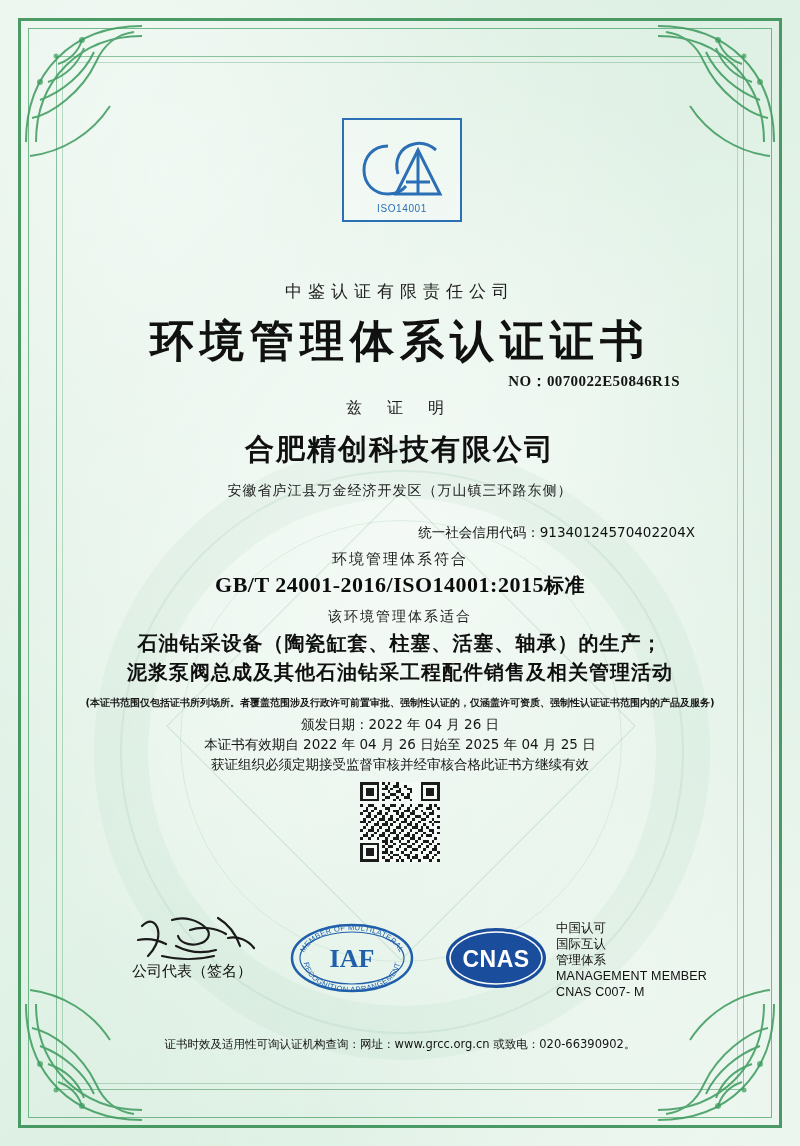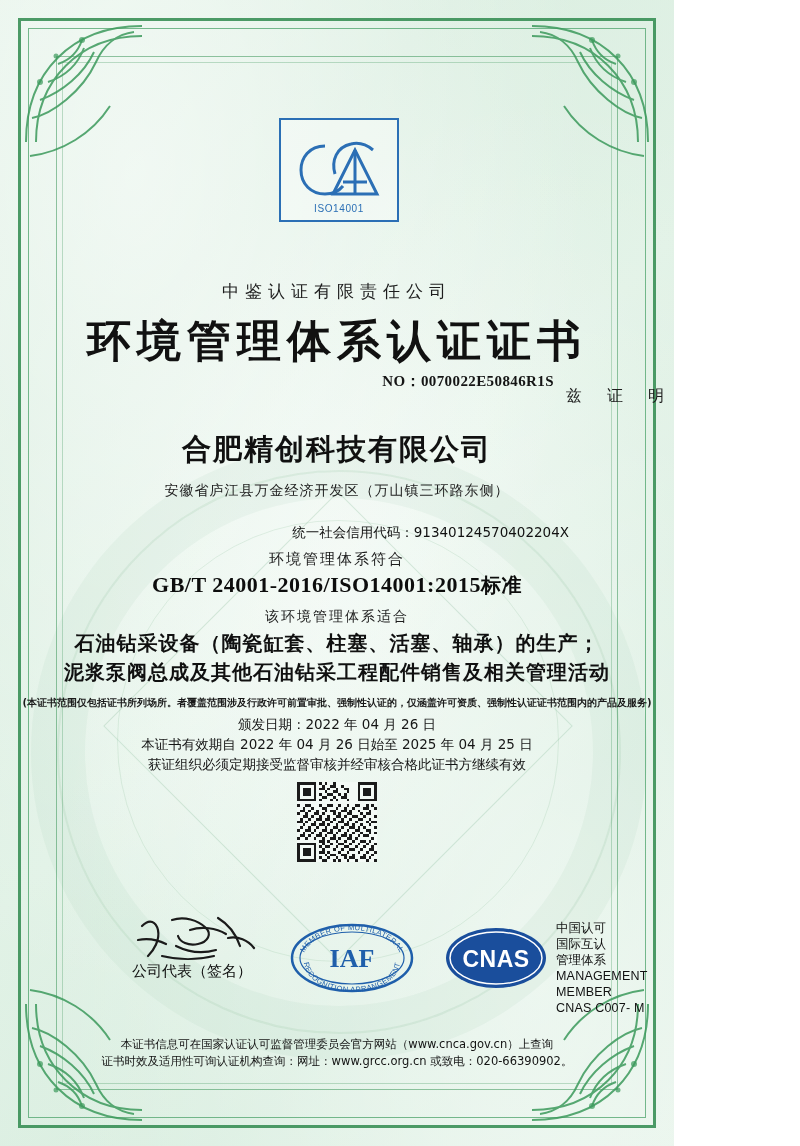--- a/index.html
+++ b/index.html
@@ -5,21 +5,21 @@
   html, body {
     margin: 0;
     padding: 0;
     background: #ffffff;
   }
   body {
     font-family: "Liberation Serif", "DejaVu Serif", serif;
   }
   .page {
     position: relative;
-    width: 674px;
+    width: 800px;
     height: 1146px;
     overflow: hidden;
     background: linear-gradient(135deg, #e9f5ec 0%, #dff0e4 25%, #e6f4ea 50%, #dcefe2 75%, #e9f5ec 100%);
   }
   
   .paper-texture {
     position: absolute;
     inset: 0;
     background:
       radial-gradient(ellipse at 20% 15%, rgba(255,255,255,0.55), rgba(255,255,255,0) 60%),
@@ -156,26 +156,25 @@
     top: 372px;
     font-size: 15px;
     font-weight: bold;
     color: #151515;
     font-family: "Liberation Serif", serif;
     letter-spacing: 0.4px;
   }
   .hereby {
     position: absolute;
     left: 0; right: 0;
-    top: 386px;
+    top: 398px;
     font-size: 16px;
     letter-spacing: 10px;
     color: #1d1d1d;
     font-family: "DejaVu Sans", "Liberation Sans", sans-serif;
-    text-align: right;
   }
   .company {
     position: absolute;
     left: 0; right: 0;
     top: 430px;
     font-size: 29px;
     font-weight: bold;
     letter-spacing: 2px;
     color: #101010;
     font-family: "DejaVu Sans", "Liberation Sans", sans-serif;
@@ -729,18 +728,17 @@
 
     <div class="cnas-text">
       <div class="cn-line">中国认可</div>
       <div class="cn-line">国际互认</div>
       <div class="cn-line">管理体系</div>
       <div class="en-line">MANAGEMENT MEMBER</div>
       <div class="en-line">CNAS C007- M</div>
     </div>
 
     <div class="footer">
-      <div>本证书信息可在国家认证认可监督管理委员会官方网站（www.cnca.gov.cn）上查询</div>
       <div>证书时效及适用性可询认证机构查询：网址：www.grcc.org.cn 或致电：020-66390902。</div>
     </div>
 
   </div>
 </div>
 
 </body></html>

